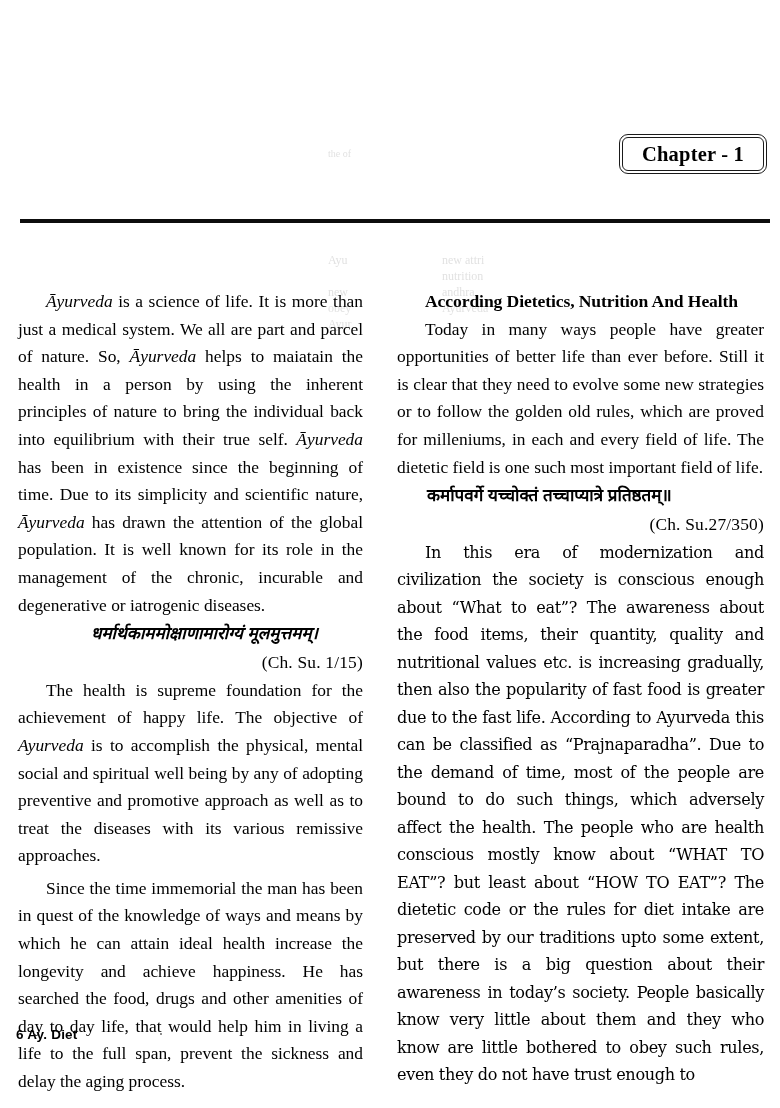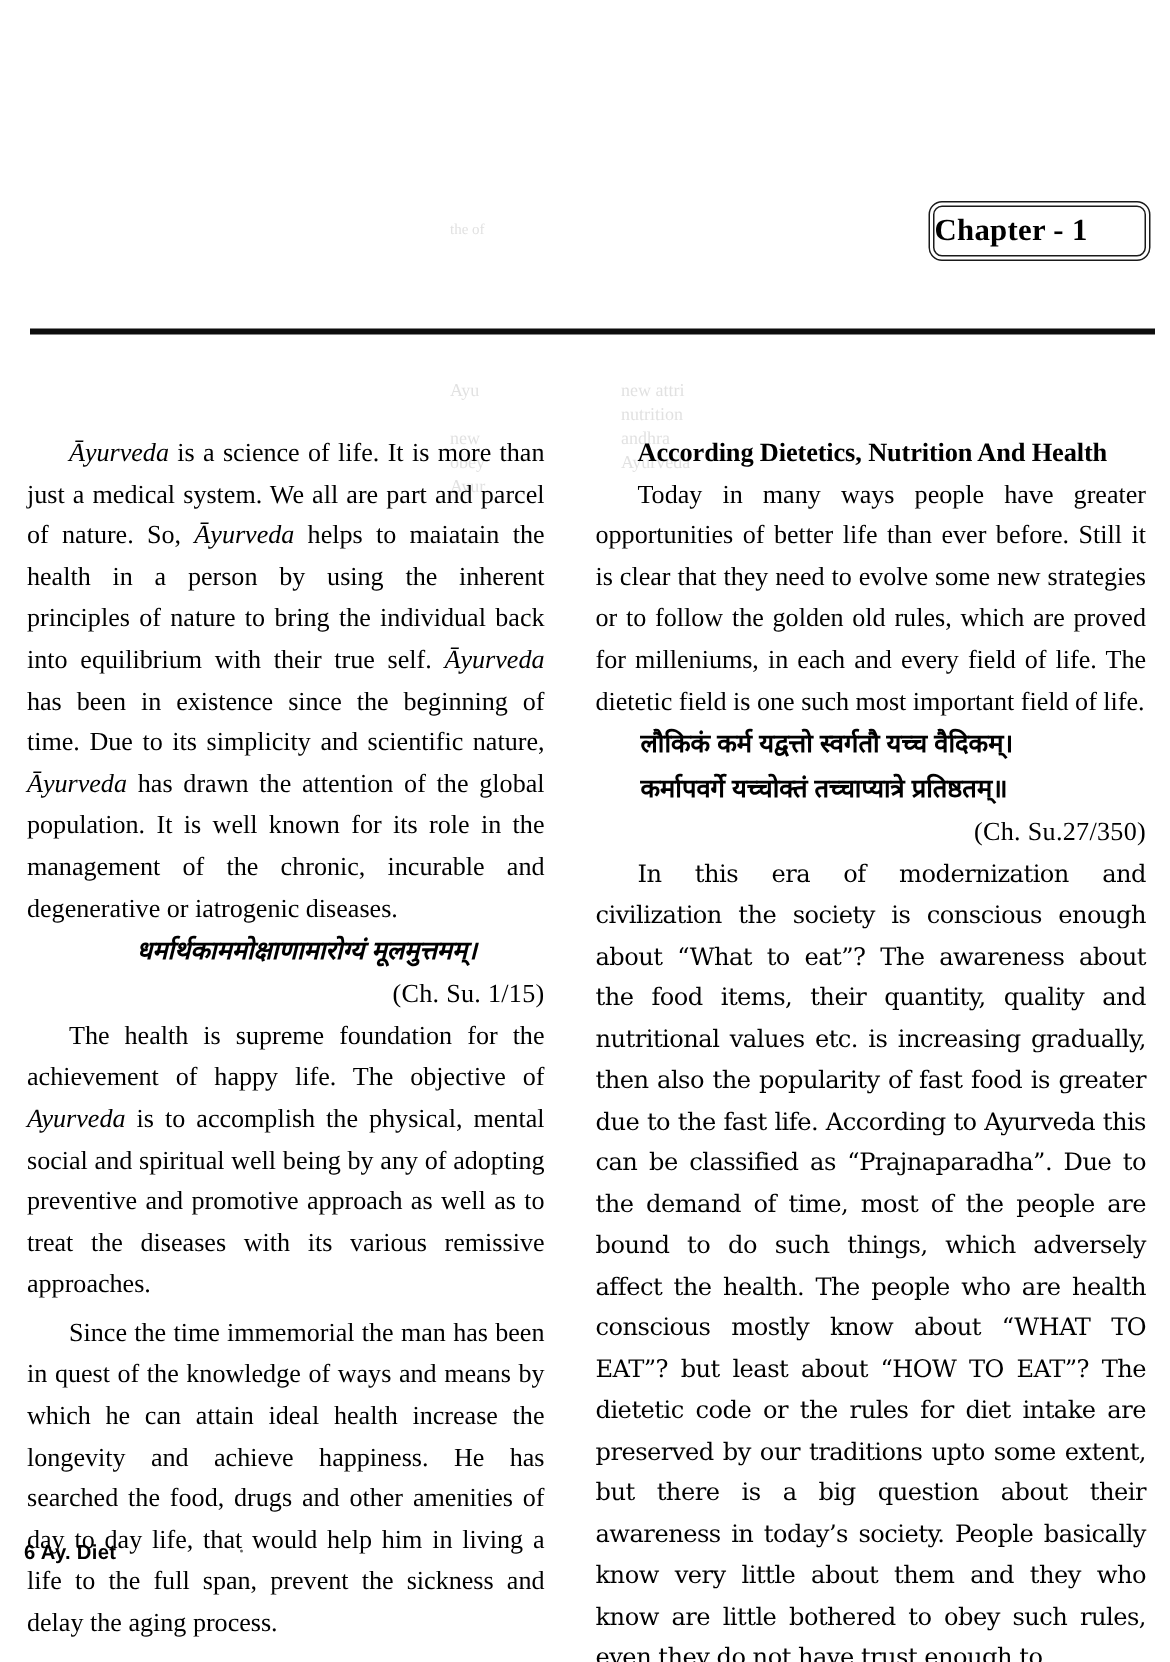--- a/index.html
+++ b/index.html
@@ -36,21 +36,21 @@
     box-sizing: border-box;
   }
   .chapter-badge-inner {
     width: 100%;
     height: 100%;
     border: 1.5px solid #1a1a1a;
     border-radius: 6px;
     box-sizing: border-box;
     display: flex;
     align-items: center;
-    justify-content: flex-start;
+    justify-content: center;
   }
   .chapter-badge-label {
     font-size: 20.5px;
     font-weight: bold;
     letter-spacing: 0.2px;
     white-space: nowrap;
   }
 
   
   .page-title {
@@ -173,20 +173,21 @@
   .showthrough {
     position: absolute;
     color: #c9c9c9;
     font-family: "Liberation Serif", serif;
     font-size: 12px;
     line-height: 16px;
     opacity: 0.55;
     pointer-events: none;
     white-space: pre;
     text-align: left;
+    margin-left: 28px;
   }
   .st-a { left: 300px; top: 252px; }
   .st-b { left: 414px; top: 252px; }
   .st-c { left: 300px; top: 146px; font-size: 10px; }
 </style>
 </head>
 <body>
 
 <div class="page">
 
@@ -224,21 +225,20 @@
 
     <p>Since the time immemorial the man has been in quest of the knowledge of ways and means by which he can attain ideal health increase the longevity and achieve happiness. He has searched the food, drugs and other amenities of day to day life, that would help him in living a life to the full span, prevent the sickness and delay the aging process.</p>
   </div>
 
   <div class="col col-right">
 
     <p class="section-heading">According Dietetics, Nutrition And Health</p>
 
     <p>Today in many ways people have greater opportunities of better life than ever before. Still it is clear that they need to evolve some new strategies or to follow the golden old rules, which are proved for milleniums, in each and every field of life. The dietetic field is one such most important field of life.</p>
 
-    <p class="verse verse-right">लौकिकं कर्म यद्वत्तो स्वर्गतौ यच्च वैदिकम्।</p>
 
     <p class="verse verse-right">कर्मापवर्गे यच्चोक्तं तच्चाप्यात्रे प्रतिष्ठतम्॥</p>
 
     <p class="citation">(Ch. Su.27/350)</p>
 
     <p class="dense">In this era of modernization and civilization the society is conscious enough about “What to eat”? The awareness about the food items, their quantity, quality and nutritional values etc. is increasing gradually, then also the popularity of fast food is greater due to the fast life. According to Ayurveda this can be classified as “Prajnaparadha”. Due to the demand of time, most of the people are bound to do such things, which adversely affect the health. The people who are health conscious mostly know about “WHAT TO EAT”? but least about “HOW TO EAT”? The dietetic code or the rules for diet intake are preserved by our traditions upto some extent, but there is a big question about their awareness in today’s society. People basically know very little about them and they who know are little bothered to obey such rules, even they do not have trust enough to</p>
   </div>
 
   <div class="footer">6 Ay. Diet</div>
   <div class="footer-dot"></div>

